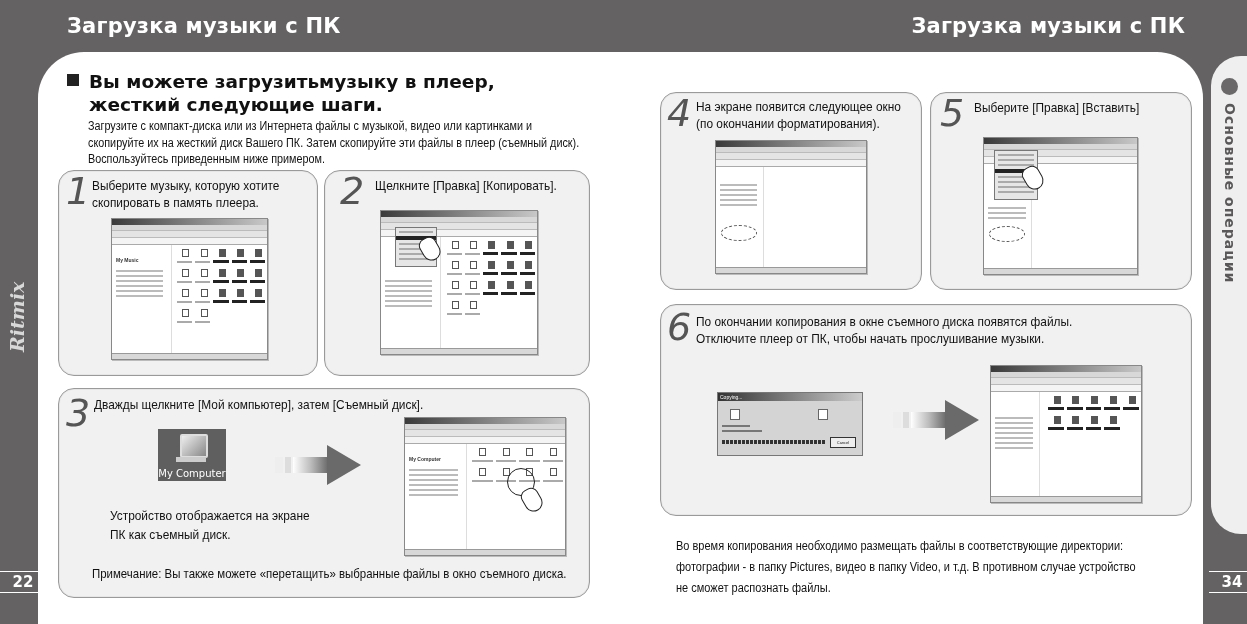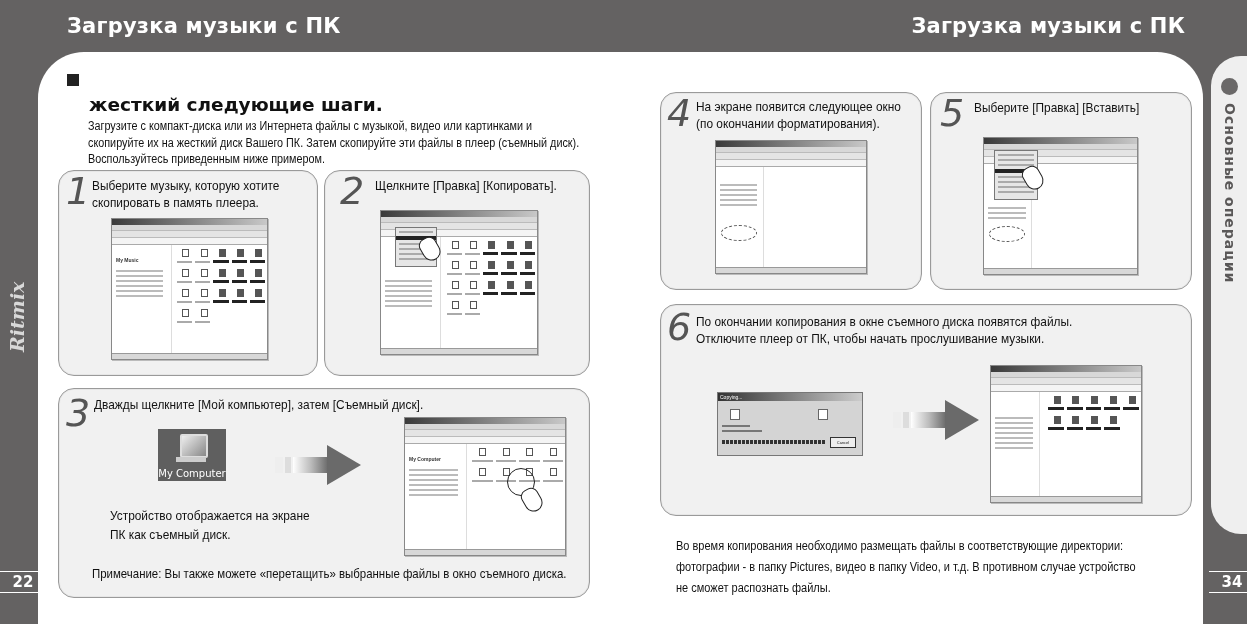--- a/index.html
+++ b/index.html
@@ -79,21 +79,21 @@
 <div class="page right"></div>
 
 <div class="logo">Ritmix</div>
 <div class="side-tab"></div>
 <div class="side-dot"></div>
 <div class="side-text">Основные операции</div>
 <div class="pnum l">22</div>
 <div class="pnum r">34</div>
 
 <div class="intro-h">
-  <div><span class="sq"></span></div>
+  <div><span class="sq"></span><span>Вы можете загрузитьмузыку в плеер,</span></div>
   <div class="l2">жесткий следующие шаги.</div>
 </div>
 <div class="intro-p">
   <div>Загрузите с компакт-диска или из Интернета файлы с музыкой, видео или картинками и</div>
   <div>скопируйте их на жесткий диск Вашего ПК. Затем скопируйте эти файлы в плеер (съемный диск).</div>
   <div>Воспользуйтесь приведенным ниже примером.</div>
 </div>
 
 <div class="box" style="left:58px;top:170px;width:258px;height:204px;"></div>
 <div class="stepnum" style="left:66px;top:172px;">1</div>

